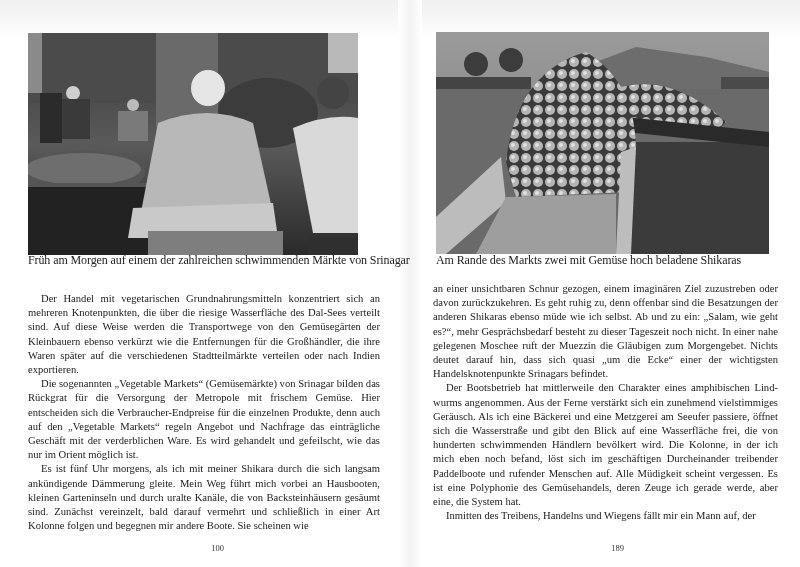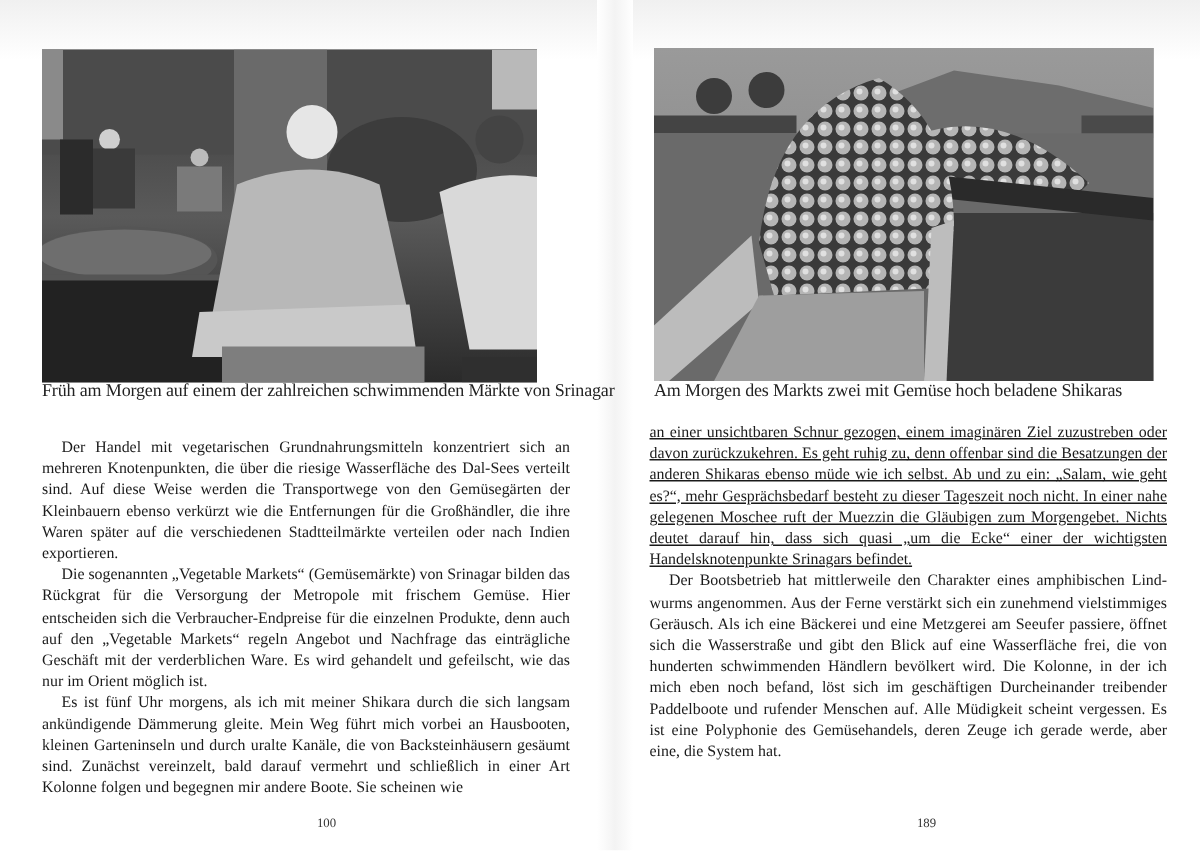--- a/index.html
+++ b/index.html
@@ -38,21 +38,21 @@
   }
   .page-right .caption { left: 3px; }
 
   .body-text {
     position: absolute; left: 0; width: 352px;
     font-size: 10.6px; line-height: 14.2px; text-align: justify;
   }
   .page-left .body-text { top: 292px; }
   .page-right .body-text { top: 282px; width: 345px; left: 0; }
   .body-text p { margin: 0; text-indent: 13px; hyphens: manual; }
-  .body-text p.noindent { text-indent: 0; text-decoration: underline; }
+  .body-text p.noindent { text-indent: 0; }
 
   .folio {
     position: absolute; top: 543px; font-size: 8.5px; color: #333;
     width: 40px; text-align: right;
   }
   .page-left .folio { left: 156px; }
   .page-right .folio { left: 151px; }
 </style>
 </head>
 <body>
@@ -141,20 +141,21 @@
       <path d="M170 60 Q230 35 290 90 L280 100 L170 95 Z" fill="url(#veg)"></path>
       <path d="M190 85 L333 100 L333 115 L190 100 Z" fill="#2a2a2a"></path>
 
       <path d="M70 130 Q80 40 150 20 Q200 50 200 120 L190 160 L80 165 Z" fill="url(#veg)"></path>
 
       <path d="M0 185 L65 125 L70 170 L10 222 L0 222 Z" fill="#bcbcbc"></path>
       <path d="M185 120 L200 115 L195 222 L180 222 Z" fill="#bdbdbd"></path>
       <path d="M40 222 L70 165 L180 162 L180 222 Z" fill="#9e9e9e"></path>
     </svg>
   </div>
-  <div class="caption">Am Morgen des Markts zwei mit Gemüse hoch beladene Shikaras</div>
+  <div class="caption">Am Rande des Markts zwei mit Gemüse hoch beladene Shikaras</div>
 
   <div class="body-text">
     <p class="noindent">an einer unsichtbaren Schnur gezogen, einem imaginären Ziel zuzustreben oder davon zurückzukehren. Es geht ruhig zu, denn offenbar sind die Be­satzungen der anderen Shikaras ebenso müde wie ich selbst. Ab und zu ein: „Salam, wie geht es?“, mehr Gesprächsbedarf besteht zu dieser Tageszeit noch nicht. In einer nahe gelegenen Moschee ruft der Muezzin die Gläubigen zum Morgengebet. Nichts deutet darauf hin, dass sich quasi „um die Ecke“ einer der wichtigsten Handelsknotenpunkte Srinagars befindet.</p>
     <p>Der Bootsbetrieb hat mittlerweile den Charakter eines amphibischen Lind­wurms angenommen. Aus der Ferne verstärkt sich ein zunehmend vielstim­miges Geräusch. Als ich eine Bäckerei und eine Metzgerei am Seeufer passie­re, öffnet sich die Wasserstraße und gibt den Blick auf eine Wasserfläche frei, die von hunderten schwimmenden Händlern bevölkert wird. Die Kolonne, in der ich mich eben noch befand, löst sich im geschäftigen Durcheinander treibender Paddelboote und rufender Menschen auf. Alle Müdigkeit scheint vergessen. Es ist eine Polyphonie des Gemüsehandels, deren Zeuge ich gerade werde, aber eine, die System hat.</p>
+    <p>Inmitten des Treibens, Handelns und Wiegens fällt mir ein Mann auf, der</p>
   </div>
   <div class="folio">189</div>
 </div>
 
 </body></html>

